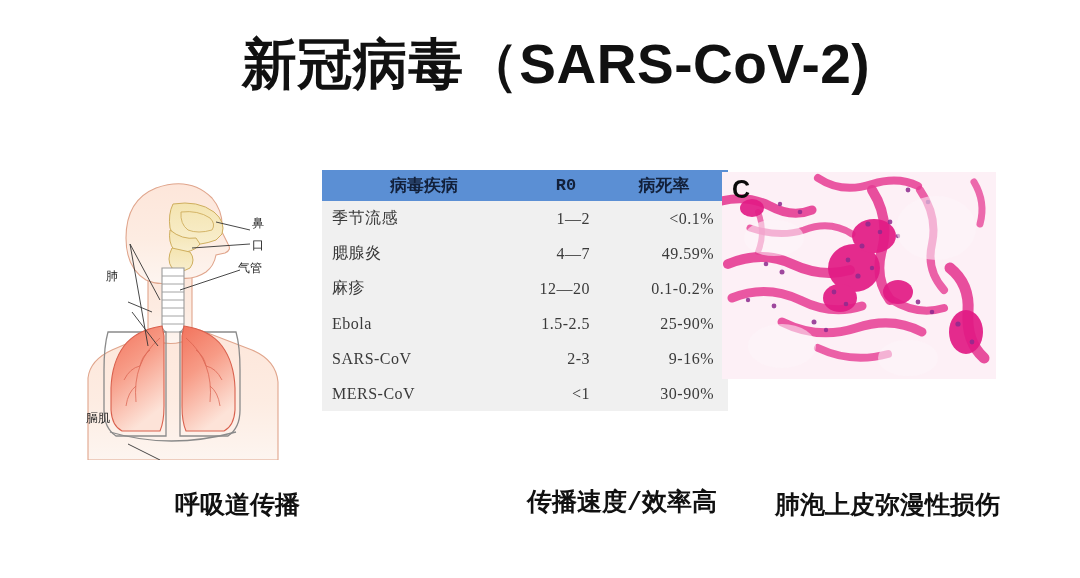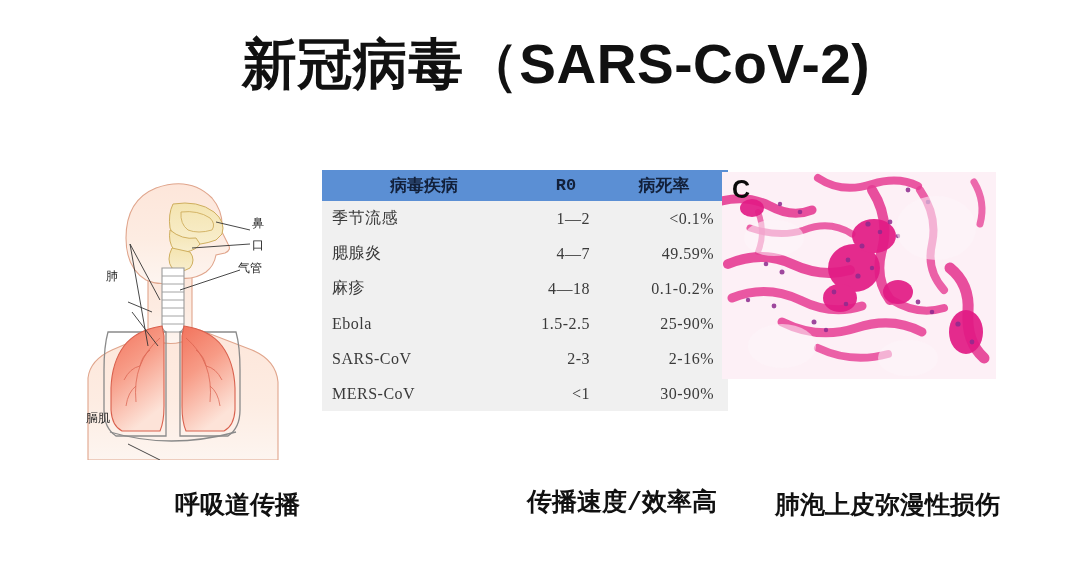--- a/index.html
+++ b/index.html
@@ -228,32 +228,32 @@
         <td class="c-r0">1—2</td>
         <td class="c-cfr">&lt;0.1%</td>
       </tr>
       <tr>
         <td class="c-name">腮腺炎</td>
         <td class="c-r0">4—7</td>
         <td class="c-cfr">49.59%</td>
       </tr>
       <tr>
         <td class="c-name">麻疹</td>
-        <td class="c-r0">4—18</td>
+        <td class="c-r0">12—20</td>
         <td class="c-cfr">0.1-0.2%</td>
       </tr>
       <tr>
         <td class="c-name">Ebola</td>
         <td class="c-r0">1.5-2.5</td>
         <td class="c-cfr">25-90%</td>
       </tr>
       <tr>
         <td class="c-name">SARS-CoV</td>
         <td class="c-r0">2-3</td>
-        <td class="c-cfr">2-16%</td>
+        <td class="c-cfr">9-16%</td>
       </tr>
       <tr>
         <td class="c-name">MERS-CoV</td>
         <td class="c-r0">&lt;1</td>
         <td class="c-cfr">30-90%</td>
       </tr>
     </tbody>
   </table>
 </div>
 

